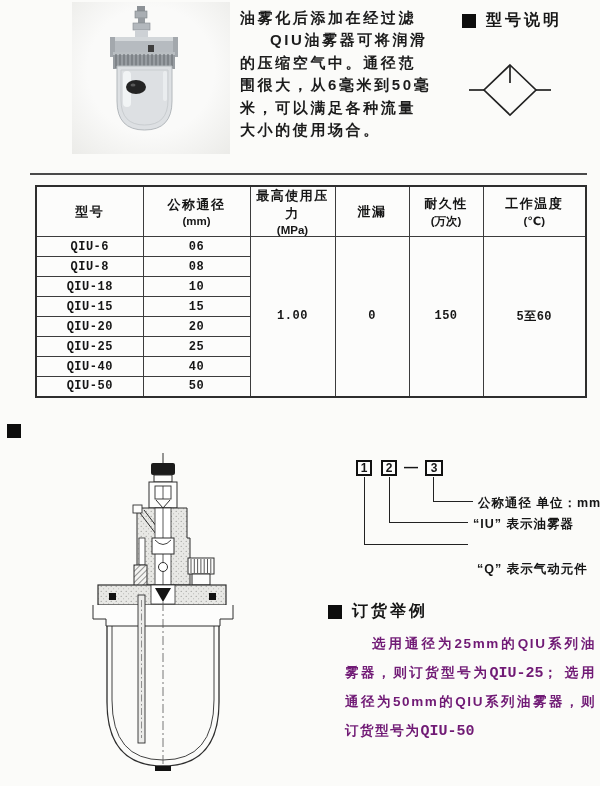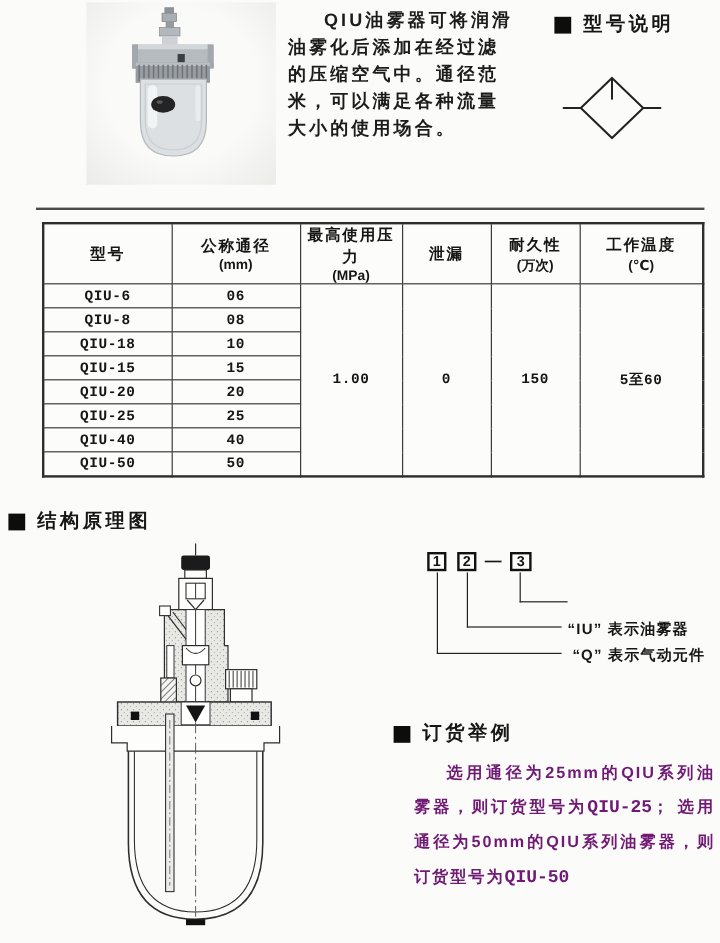--- a/index.html
+++ b/index.html
@@ -98,23 +98,24 @@
       <path d="M45,64 L100,64 L100,99 Q100,128 72.5,128 Q45,128 45,99 Z" fill="#dde0e3" stroke="#b3b8bc" stroke-width="1"></path>
       <path d="M49,68 L96,68 L96,98 Q96,123 72.5,123 Q49,123 49,98 Z" fill="none" stroke="#c9cdd0" stroke-width="1"></path>
       <rect x="51" y="69" width="8" height="36" rx="4" fill="#f5f7f8" opacity="0.85"></rect>
       <rect x="91" y="69" width="4" height="30" rx="2" fill="#eef0f1" opacity="0.8"></rect>
       <ellipse cx="64" cy="85" rx="10" ry="7" fill="#242424"></ellipse>
       <ellipse cx="61" cy="83" rx="2.5" ry="1.5" fill="#5a5a5a"></ellipse>
     </svg>
   </div>
 
   <div class="intro">
+      <div class="intro-line">油雾化后添加在经过滤</div>
       <div class="intro-line first">QIU油雾器可将润滑</div>
-      <div class="intro-line">油雾化后添加在经过滤</div>
       <div class="intro-line">的压缩空气中。通径范</div>
+      <div class="intro-line">围很大，从6毫米到50毫</div>
       <div class="intro-line">米，可以满足各种流量</div>
       <div class="intro-line">大小的使用场合。</div>
     </div>
 
   <div class="sec-head" style="left:462px; top:10px;">
     <span class="sq"></span>
     <span class="tt">型号说明</span>
   </div>
   <svg class="symbol-svg" width="135" height="75" viewBox="0 0 135 75">
     <g stroke="#222" stroke-width="1.7" fill="none">
@@ -199,21 +200,20 @@
           <tr>
             <td class="mono">QIU-50</td>
             <td class="mono">50</td>
           </tr>
         </tbody>
     </table>
   </div>
 
   <div class="sec-head" style="left:7px; top:424px;">
     <span class="sq"></span>
-    <span class="tt">结构原理图</span>
   </div>
 
   <svg class="struct-svg" width="235" height="334" viewBox="0 0 235 334">
     <defs>
       <pattern id="stip" width="5" height="5" patternUnits="userSpaceOnUse">
         <rect width="5" height="5" fill="#e8e8e5"></rect>
         <circle cx="1.2" cy="1.4" r="0.55" fill="#9c9c98"></circle>
         <circle cx="3.6" cy="3.8" r="0.5" fill="#a8a8a4"></circle>
       </pattern>
       <pattern id="hatch" width="4" height="4" patternUnits="userSpaceOnUse" patternTransform="rotate(45)">
@@ -283,22 +283,23 @@
 
   <div class="mbox" style="left:356px;">1</div>
   <div class="mbox" style="left:381px;">2</div>
   <div class="mdash" style="left:399px;">—</div>
   <div class="mbox" style="left:425px; width:18px;">3</div>
 
   <div class="lshape" style="left:364px; top:477px; width:104px; height:68px;"></div>
   <div class="lshape" style="left:389px; top:477px; width:79px;  height:46px;"></div>
   <div class="lshape" style="left:433px; top:477px; width:40px;  height:25px;"></div>
 
+  <div class="mlabel" style="left:478px; top:495px;">公称通径  单位：mm</div>
   <div class="mlabel" style="left:473px; top:516px;">“IU” 表示油雾器</div>
-  <div class="mlabel" style="left:477px; top:538px;">“Q” 表示气动元件</div>
+  <div class="mlabel" style="left:477px; top:561px;">“Q” 表示气动元件</div>
 
   <div class="sec-head" style="left:328px; top:601px;">
     <span class="sq"></span>
     <span class="tt">订货举例</span>
   </div>
   <div class="order-para"><span class="seg">选用通径为25mm的QIU系列油雾器，则订货型号为</span><span class="seg-b">QIU-25</span><span class="seg">； 选用通径为50mm的QIU系列油雾器，则订货型号为</span><span class="seg-b">QIU-50</span></div>
 
 </div>
 
 </body></html>

